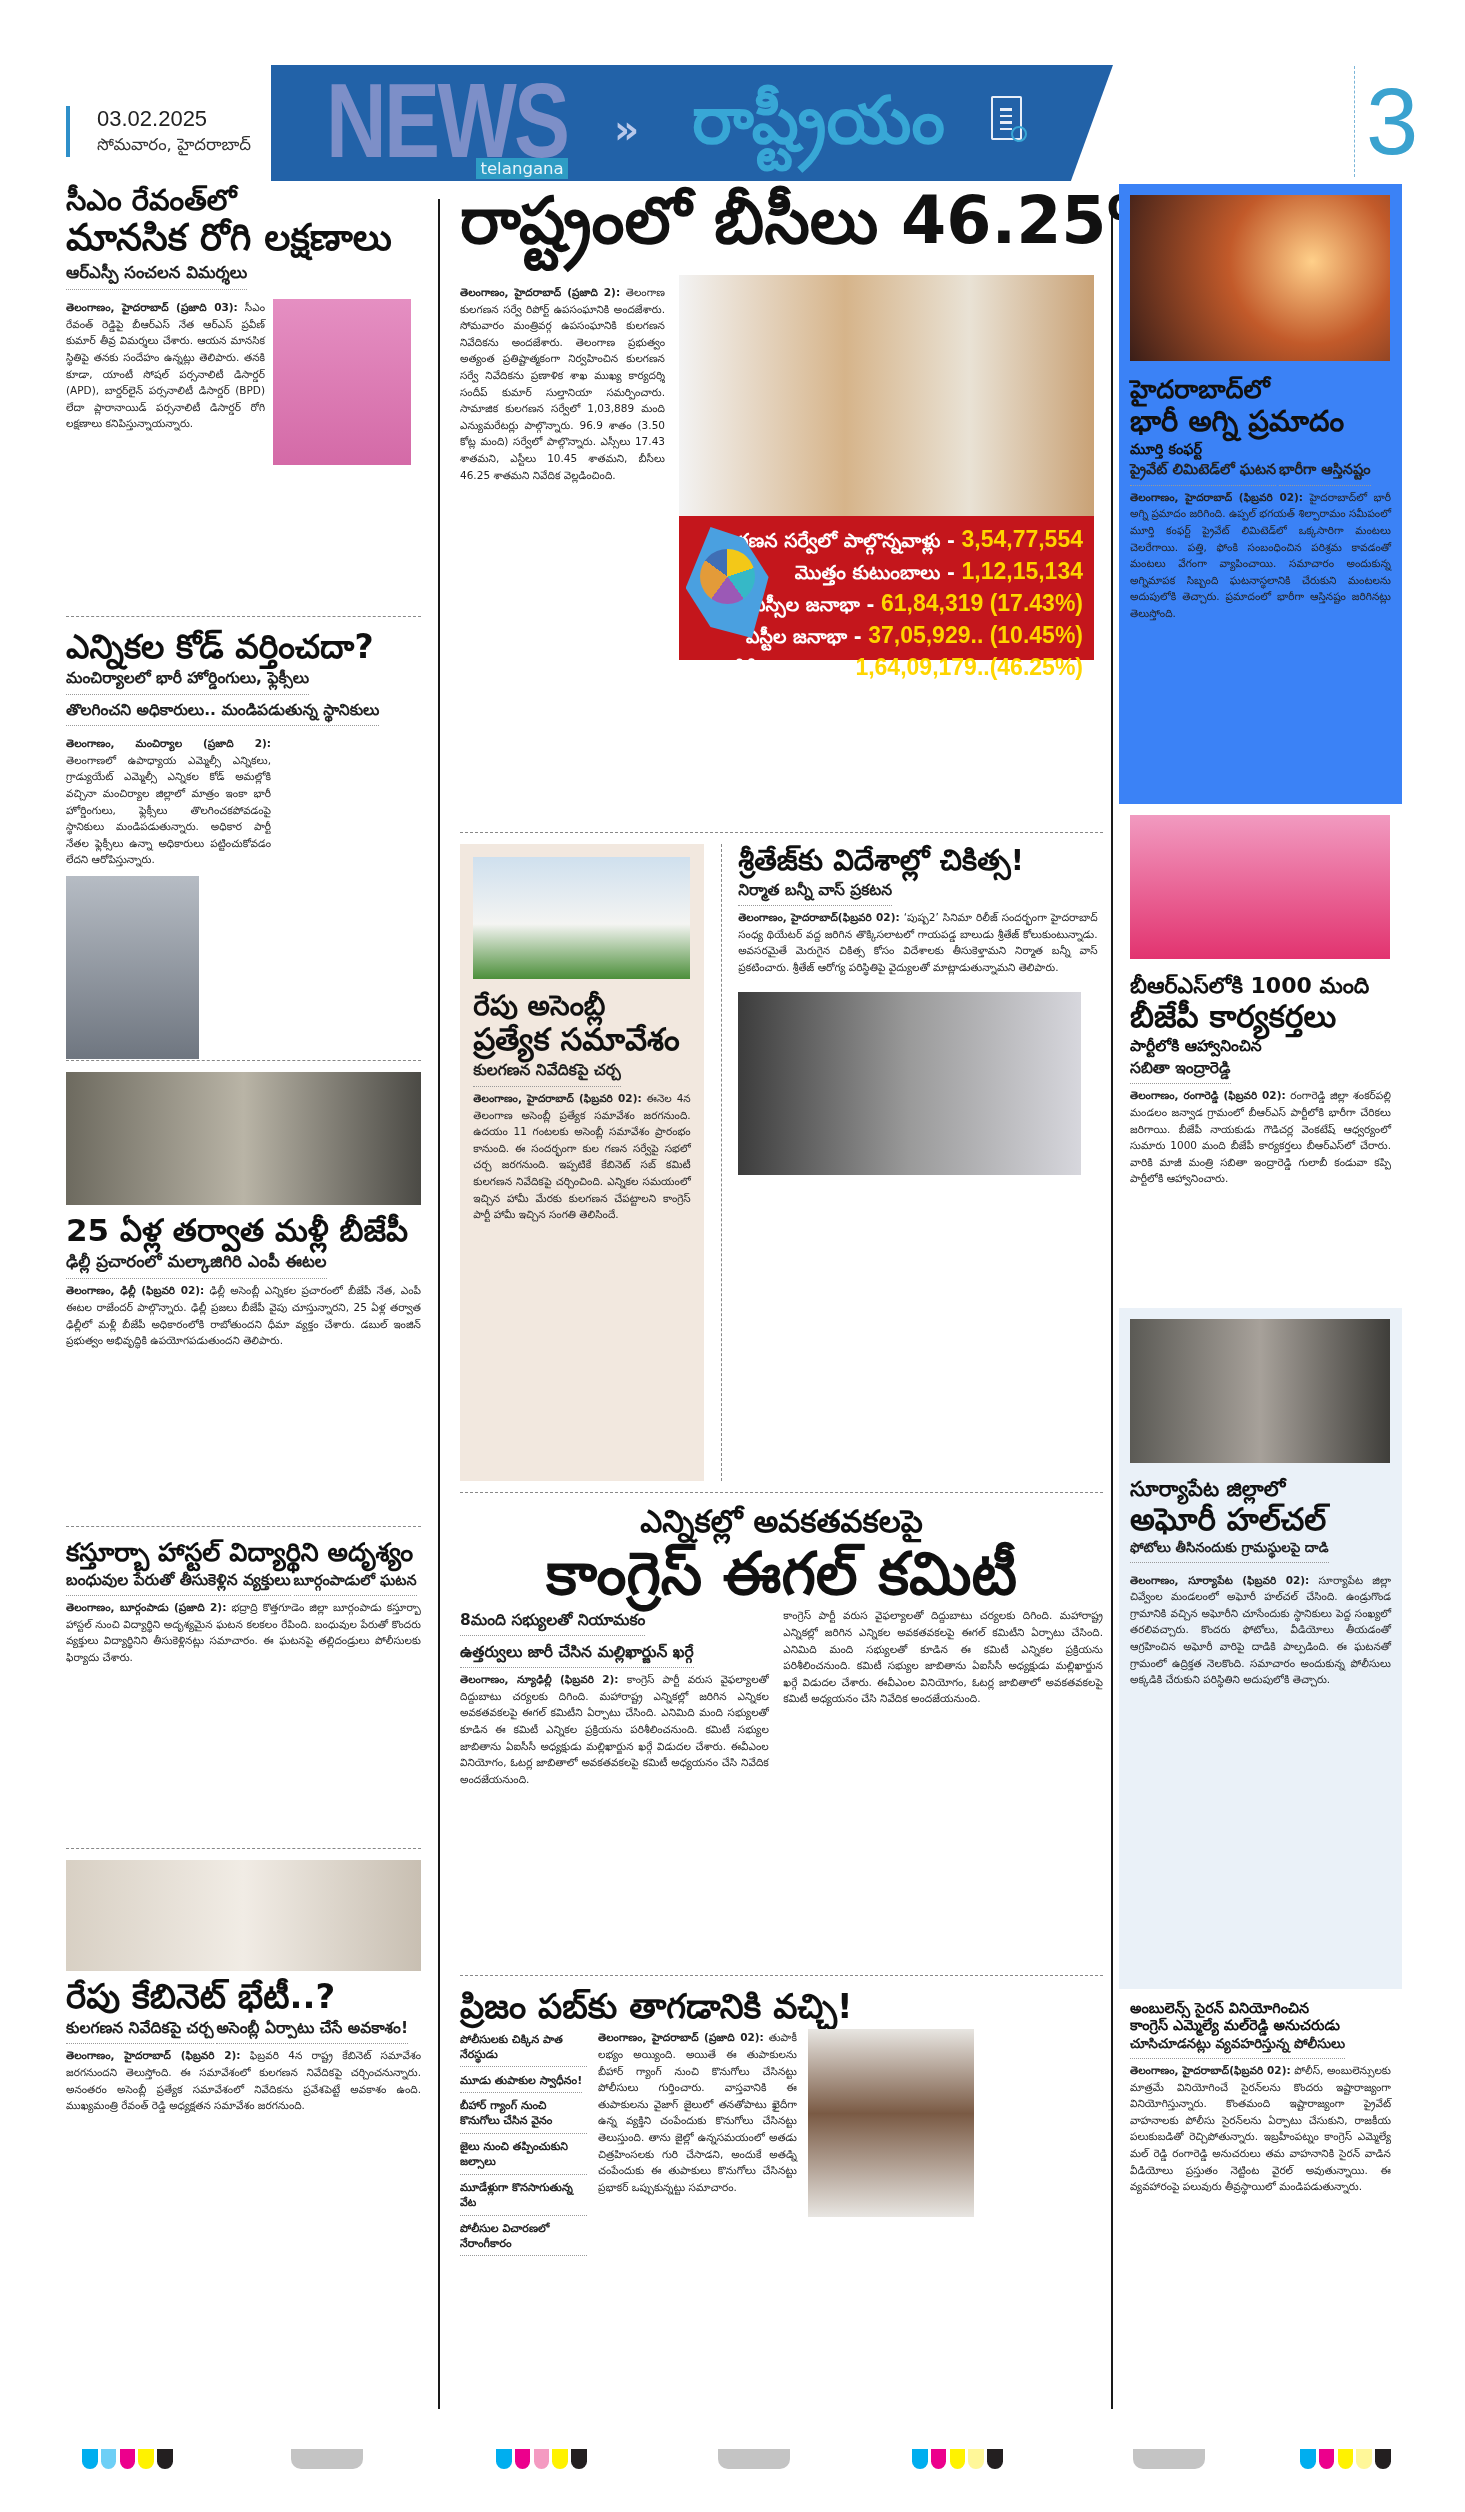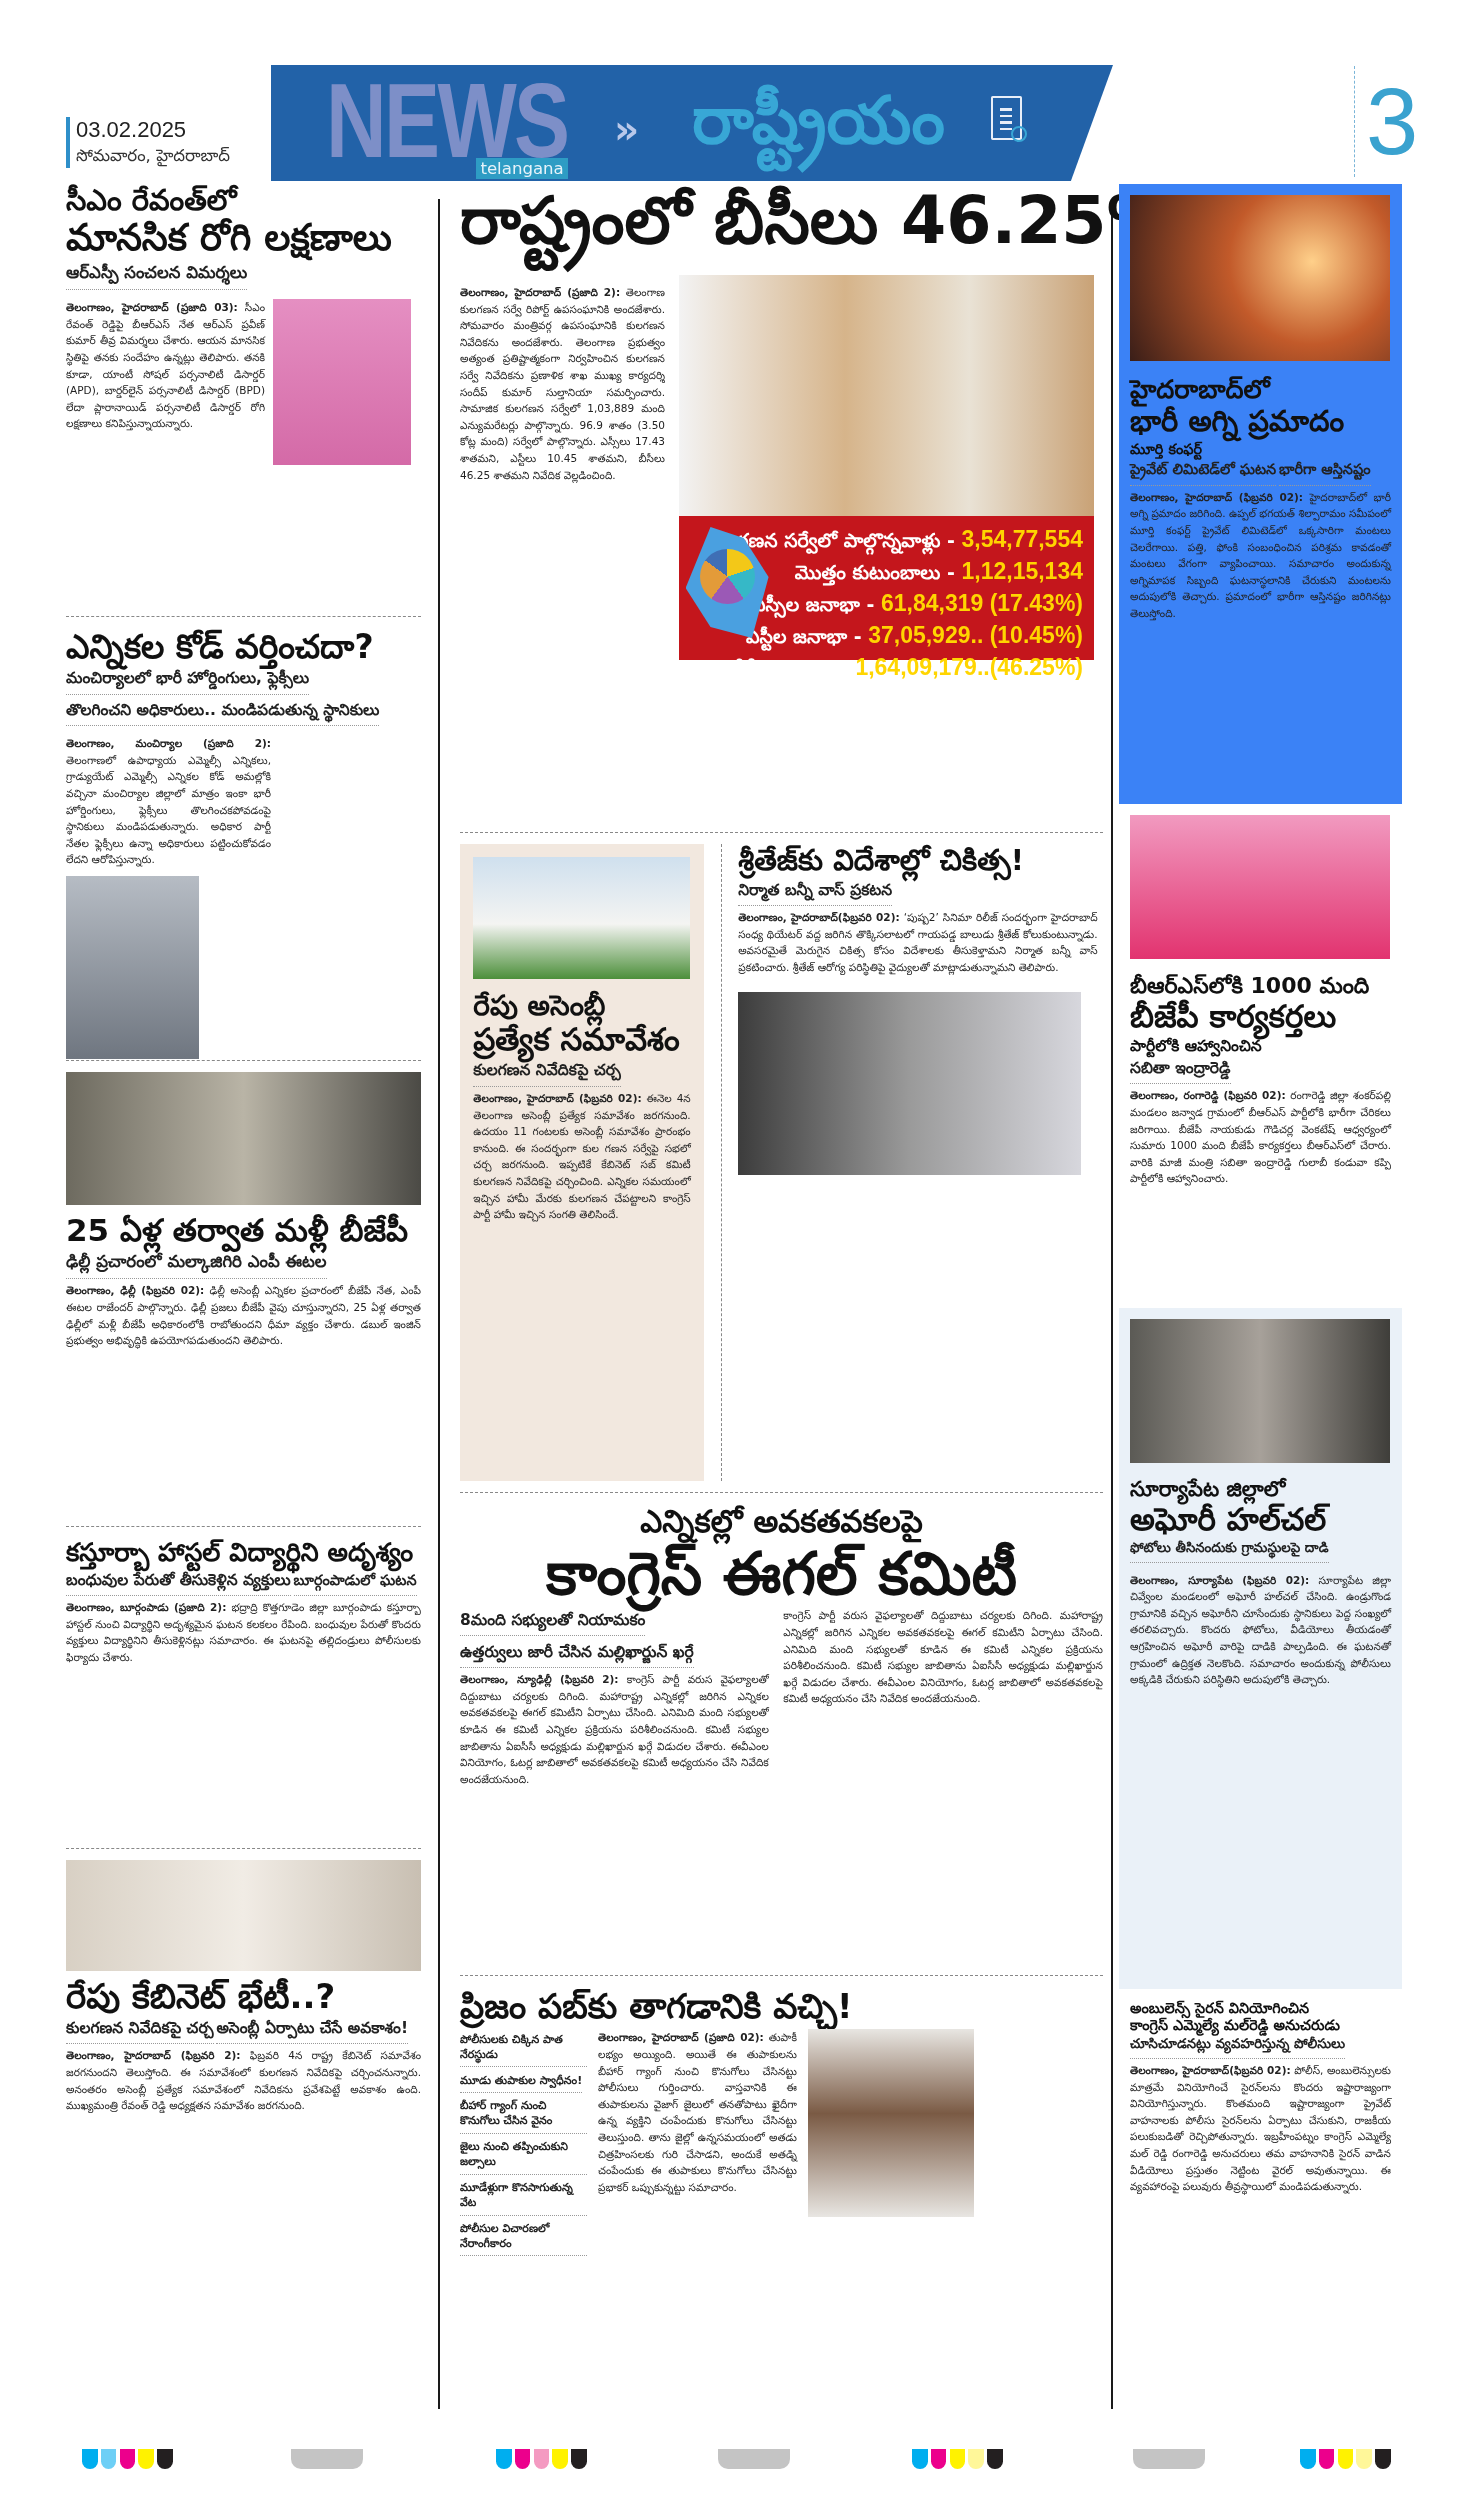--- a/index.html
+++ b/index.html
@@ -1,21 +1,21 @@
 <!DOCTYPE html>
 <html style="font-size:8.9px"><head>
 <meta charset="utf-8">
 <style>
   * { box-sizing: border-box; margin: 0; padding: 0; }
   html, body { width: 1466px; height: 2512px; background: #ffffff; overflow: hidden; }
   body { font-family: "DejaVu Sans", sans-serif; color: #1a1a1a; position: relative; }
 
   
   .masthead { position: absolute; left: 0; top: 55px; width: 1466px; height: 138px; }
-  .date-block { position: absolute; left: 66px; top: 62px; border-left: 4.4px solid #2e8fc9; padding-left: 6px; }
+  .date-block { position: absolute; left: 66px; top: 51px; border-left: 4.4px solid #2e8fc9; padding-left: 27px; }
   .date-block .date { font-family: "Liberation Sans", sans-serif; font-size: 22px; color: #222; line-height: 26.6px; }
   .date-block .day { font-size: 16.6px; color: #333; line-height: 24.4px; }
   .banner { position: absolute; left: 271px; top: 10px; width: 842px; height: 116px; background: #2262a8;
             clip-path: polygon(0 0, 100% 0, 95% 100%, 0 100%); }
   .banner .news { position: absolute; left: 55px; top: 0; font-family: "Liberation Sans", sans-serif; font-weight: bold;
                   font-size: 105px; color: #7d8fc8; letter-spacing: -3.3px; line-height: 111px; transform: scaleX(0.8); transform-origin: left; }
   .banner .tg-tag { position: absolute; left: 205px; top: 93px; background: #2e9cc4; color: #e6f3fa; font-size: 16.6px; padding: 1.1px 4.4px; }
   .banner .chev { position: absolute; left: 343px; top: 42px; font-size: 39px; color: #b9c8ea; font-weight: bold; }
   .banner .section { position: absolute; left: 421px; top: 16.6px; font-size: 66px; color: #38a7d6; font-weight: bold; }
   .banner .doc-icon { position: absolute; left: 720px; top: 30.5px; width: 31px; height: 44px; border: 2.8px solid #e8eef8; border-radius: 1.7px; }

